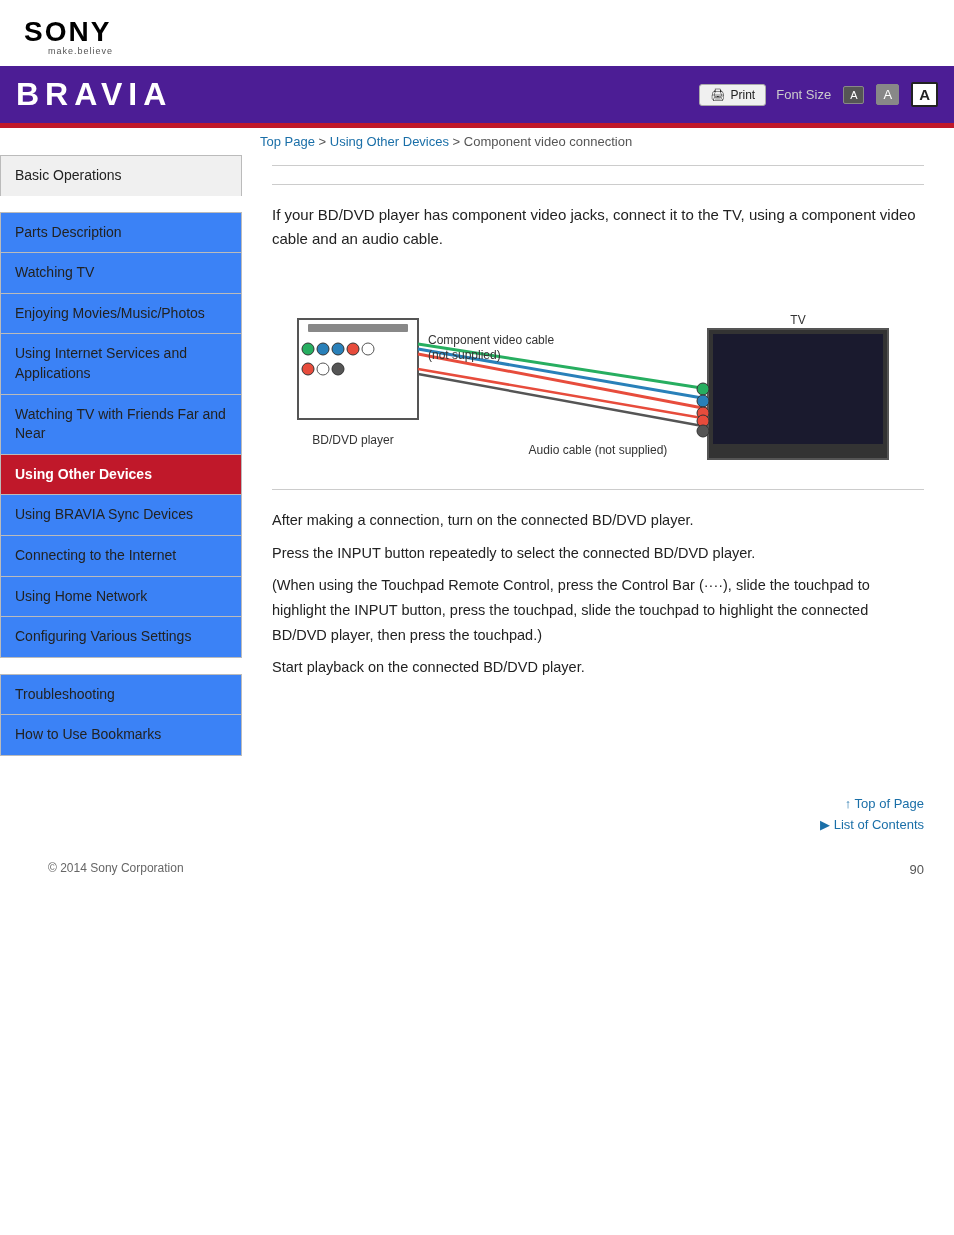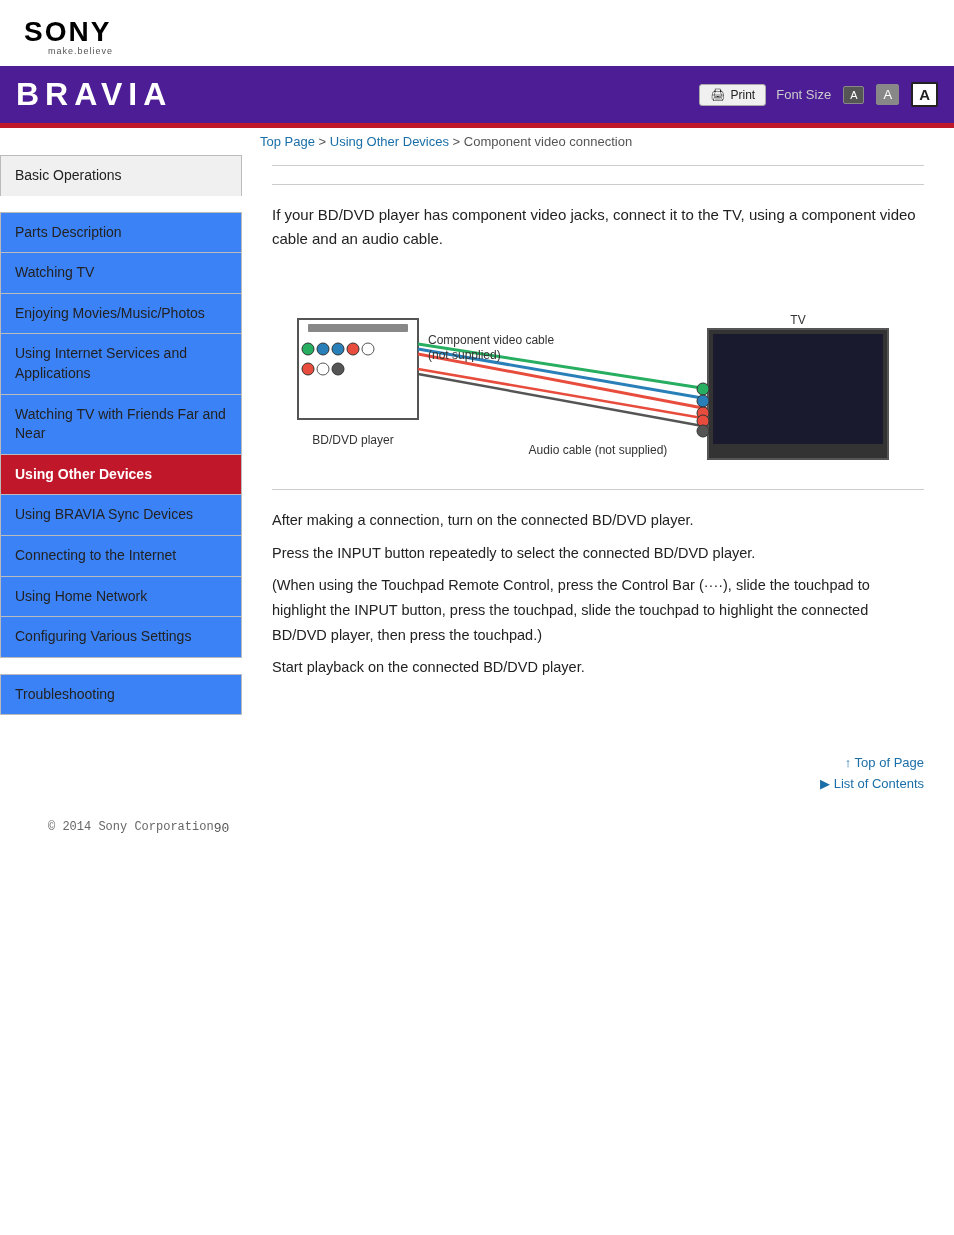--- a/index.html
+++ b/index.html
@@ -215,23 +215,23 @@
     }
 
     .copyright {
       font-size: 12px;
       color: #666;
       padding: 8px 0 8px 24px;
     }
 
     .bottom-row {
       display: flex;
+      justify-content: space-between;
       align-items: flex-end;
       padding: 10px 30px 10px 24px;
-      font-family: Liberation Mono, monospace;
     }
 
     
     .red-accent {
       height: 5px;
       background: #c0182a;
     }
   </style>
 </head>
 <body>
@@ -298,20 +298,23 @@
     </div>
     <div class="sidebar-item" style="border-bottom:1px solid #bbb;">
       <span>Configuring Various Settings</span>
     </div>
 
     <div class="sidebar-gap"></div>
 
     <div class="sidebar-item">
       <span>Troubleshooting</span>
     </div>
+    <div class="sidebar-item" style="border-bottom:1px solid #bbb;">
+      <span>How to Use Bookmarks</span>
+    </div>
   </div>
 
   <div class="content">
     <hr class="content-divider">
     <hr class="content-divider" style="margin-top: 18px;">
 
     <p class="content-intro">If your BD/DVD player has component video jacks, connect it to the TV, using a component video cable and an audio cable.</p>
 
     <div class="diagram-container">
       <svg class="diagram-svg" viewBox="0 0 620 200" xmlns="http://www.w3.org/2000/svg">

